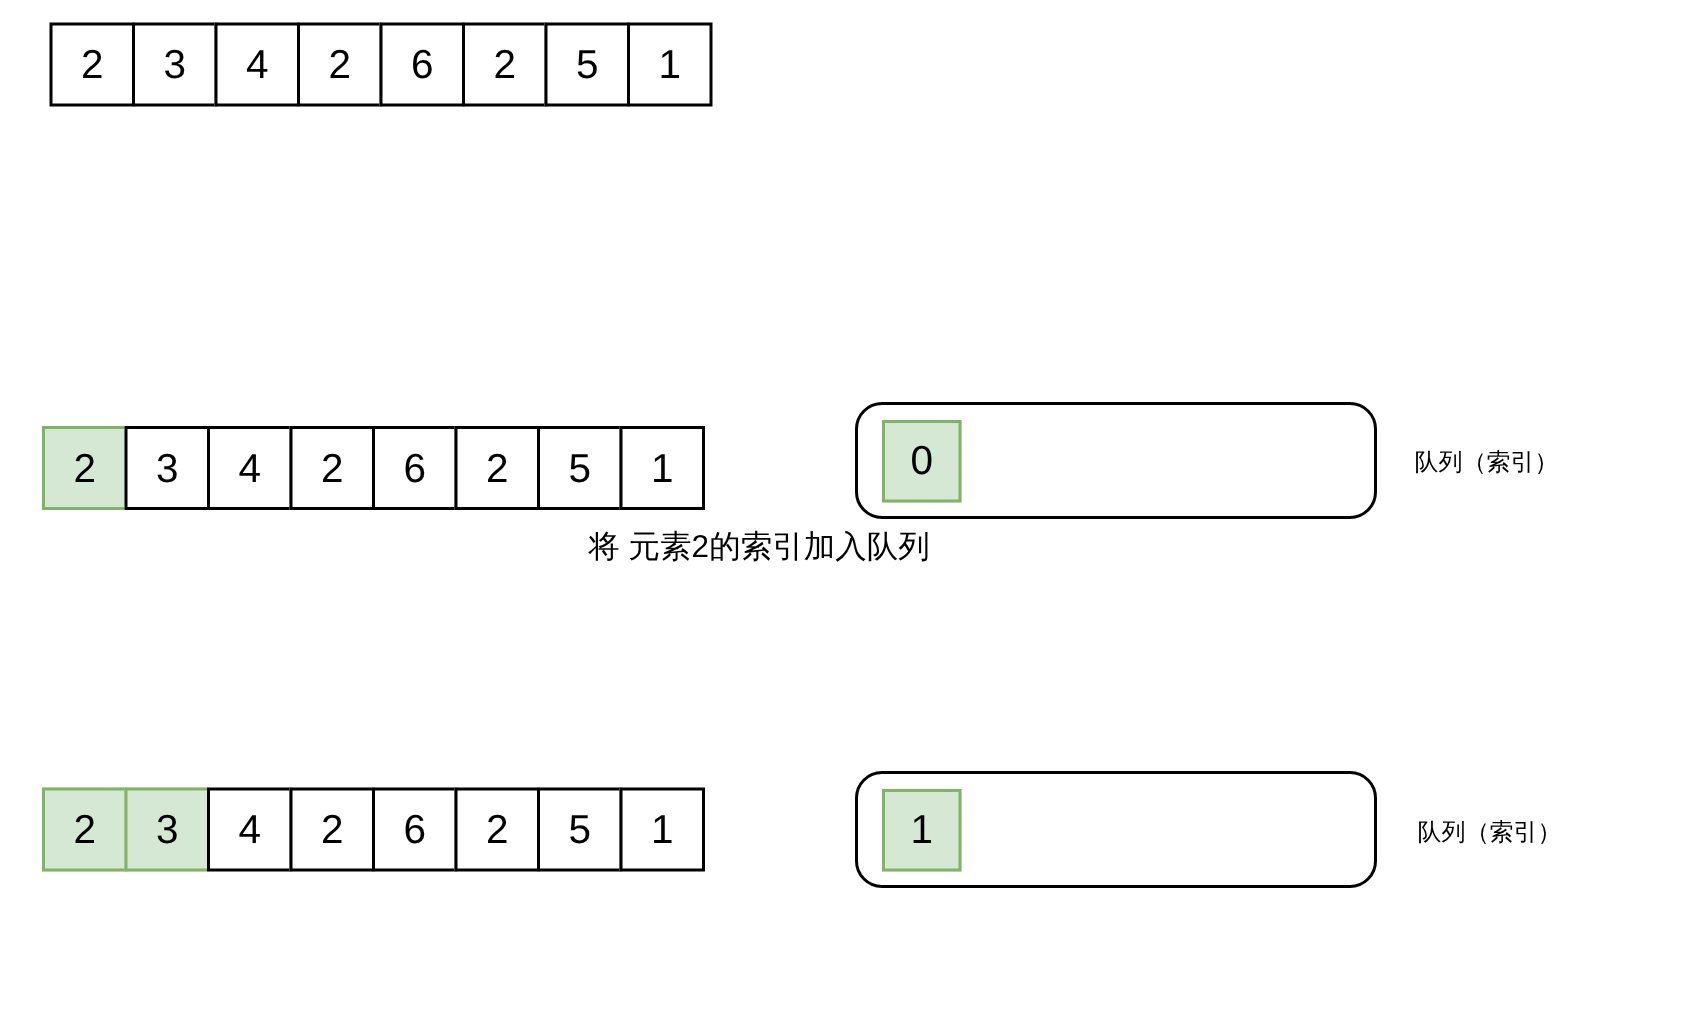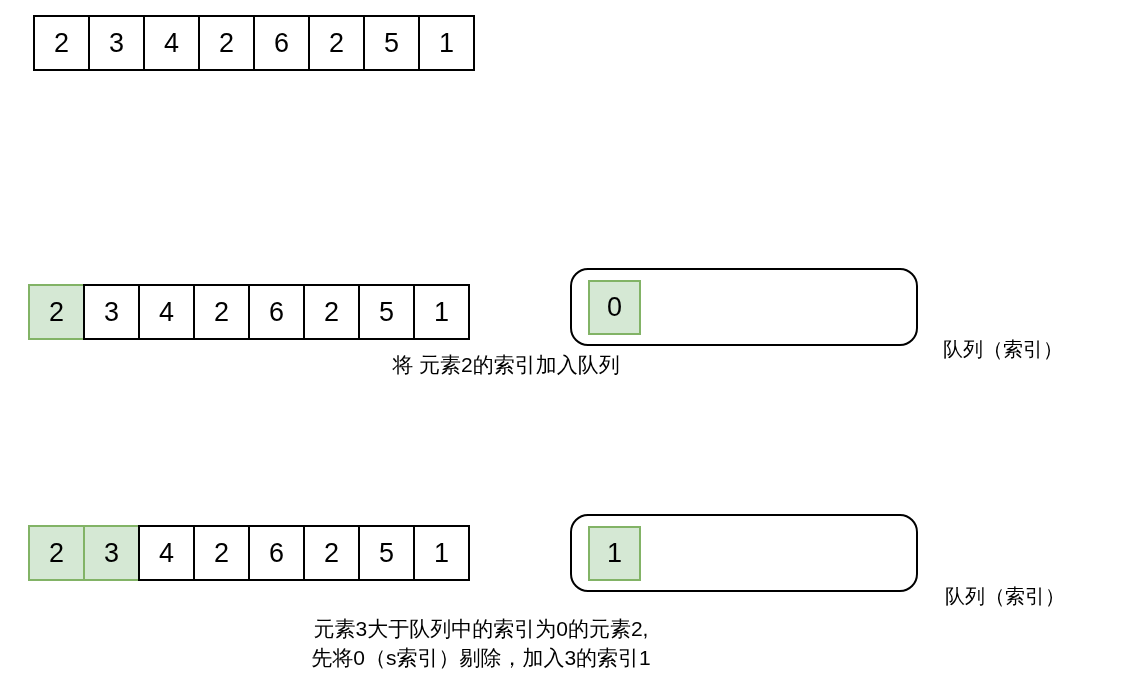--- a/index.html
+++ b/index.html
@@ -23,21 +23,21 @@
     border:2px solid #000; border-radius:18px; background:#fff;
     display:flex; align-items:center; padding-left:16px;
   }
   .qcell {
     width:53px; height:55px; box-sizing:border-box;
     border:2px solid var(--hl-border,#82b366); background:var(--hl-fill,#d5e8d4);
     display:flex; align-items:center; justify-content:center;
     font-size:27px; line-height:1;
   }
   .qlabel {
-    position:absolute; font-size:20px; line-height:24px; white-space:nowrap;margin-top:40px;
+    position:absolute; font-size:16px; line-height:24px; white-space:nowrap;
   }
   .caption {
     position:absolute; font-size:21px; line-height:29px;
     text-align:center; white-space:nowrap; transform:translateX(-50%);
   }
 </style>
 </head>
 <body>
 
 <div class="page">
@@ -78,18 +78,14 @@
     <div class="cell">6</div>
     <div class="cell">2</div>
     <div class="cell">5</div>
     <div class="cell">1</div>
   </div>
 
   <div class="queue" style="left:570px;top:514px">
     <div class="qcell">1</div>
   </div>
   <div class="qlabel" style="left:945px;top:544px">队列（索引）</div>
-  <div class="caption" style="left:481px;top:614px">
-    <div>元素3大于队列中的索引为0的元素2,</div>
-    <div>先将0（s索引）剔除，加入3的索引1</div>
-  </div>
 
 </div>
 
 </body></html>

